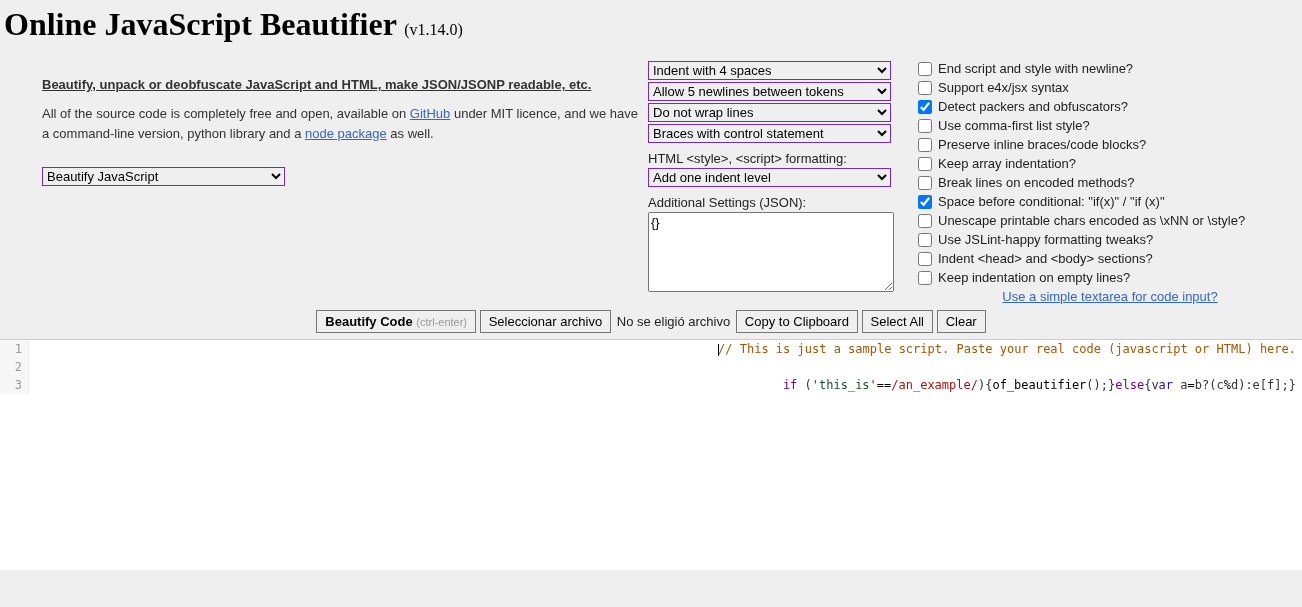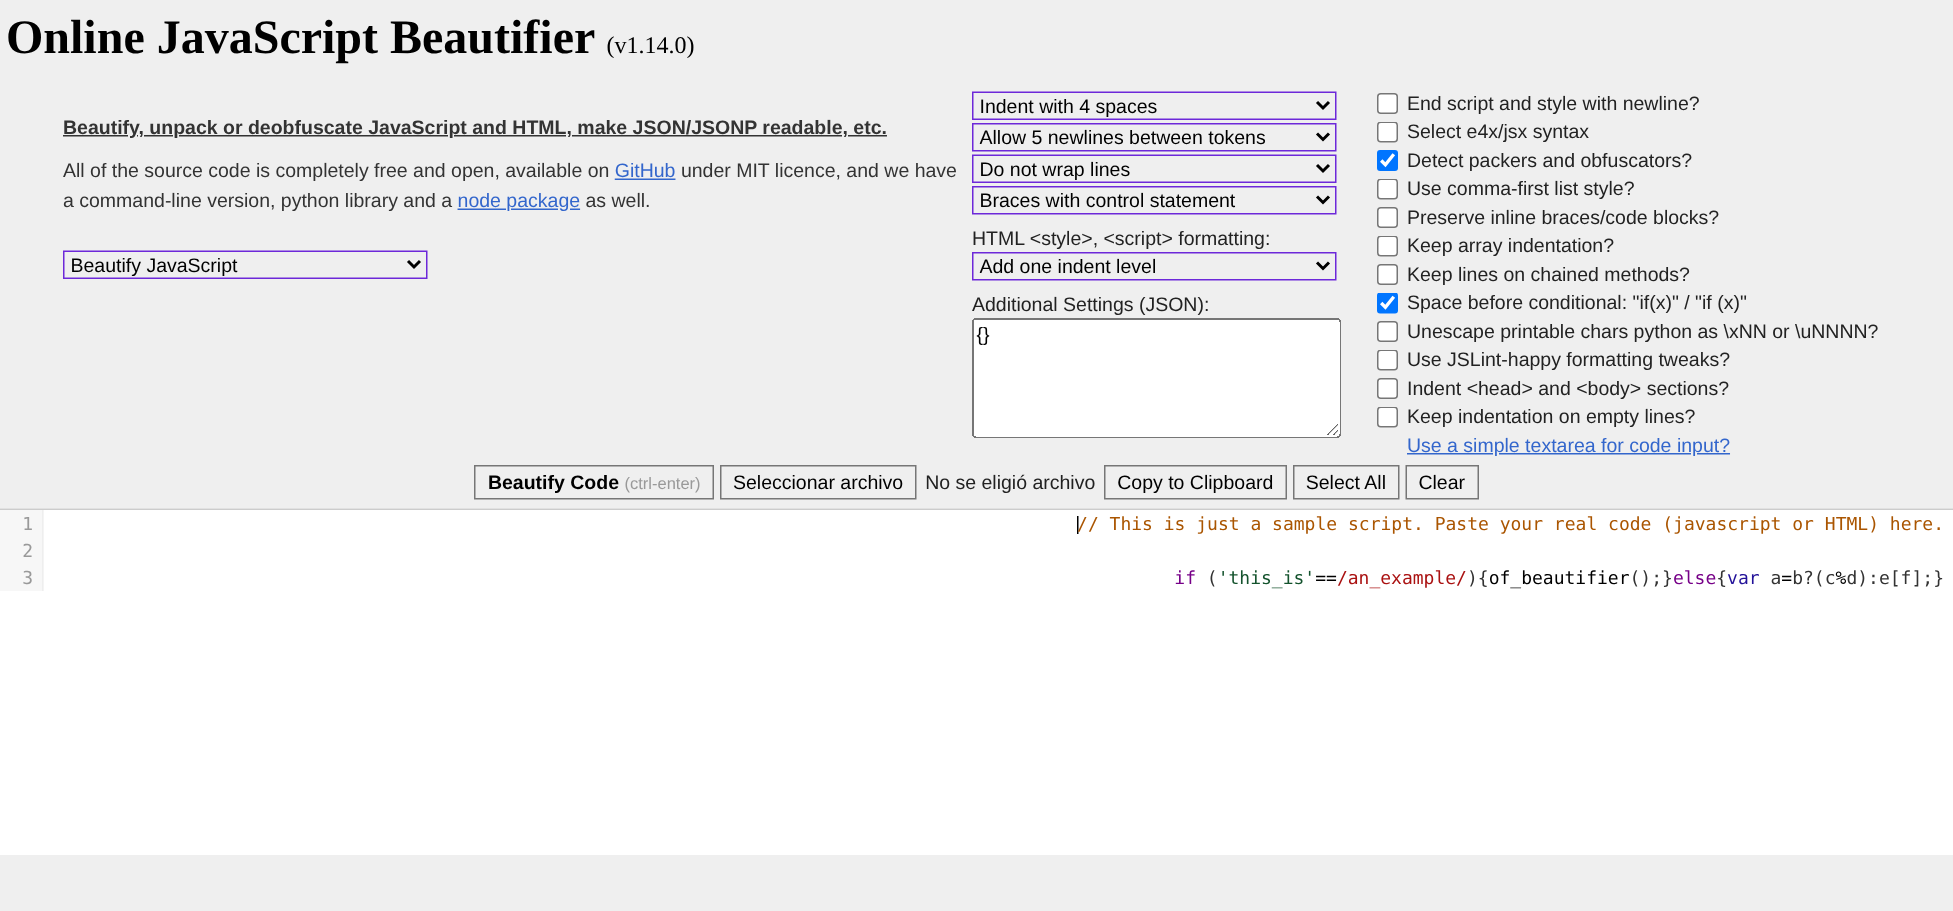--- a/index.html
+++ b/index.html
@@ -80,22 +80,23 @@
     font-size: 13px;
     color: #222;
   }
   .chk-row input[type=checkbox] {
     margin: 0;
     width: 14px;
     height: 14px;
     accent-color: #0075ff;
   }
   .simple-link {
-    margin-left: 20px;
+    margin-left: 8px;
     margin-top: 2px;
+    text-align: center;
   }
   .button-bar {
     text-align: center;
     padding: 6px 0;
   }
   .button-bar button {
     background: #efefef;
     border: 1px solid #767676;
     padding: 3px 8px;
     font-size: 13px;
@@ -177,49 +178,49 @@
     <textarea class="settings" style="">{}</textarea>
   </div>
 
   <div class="col-right" id="checks-container">
   <label class="chk-row">
         <input type="checkbox" style="">
         <span>End script and style with newline?</span>
       </label>
       <label class="chk-row">
         <input type="checkbox" style="">
-        <span>Select e4x/jsx syntax</span>
+        <span>Support e4x/jsx syntax</span>
       </label>
       <label class="chk-row">
         <input type="checkbox" checked="" style="">
         <span>Detect packers and obfuscators?</span>
       </label>
       <label class="chk-row">
         <input type="checkbox" style="">
         <span>Use comma-first list style?</span>
       </label>
       <label class="chk-row">
         <input type="checkbox" style="">
         <span>Preserve inline braces/code blocks?</span>
       </label>
       <label class="chk-row">
         <input type="checkbox" style="">
         <span>Keep array indentation?</span>
       </label>
       <label class="chk-row">
         <input type="checkbox" style="">
-        <span>Keep lines on chained methods?</span>
+        <span>Break lines on encoded methods?</span>
       </label>
       <label class="chk-row">
         <input type="checkbox" checked="" style="">
         <span>Space before conditional: "if(x)" / "if (x)"</span>
       </label>
       <label class="chk-row">
         <input type="checkbox" style="">
-        <span>Unescape printable chars python as \xNN or \uNNNN?</span>
+        <span>Unescape printable chars encoded as \xNN or \style?</span>
       </label>
       <label class="chk-row">
         <input type="checkbox" style="">
         <span>Use JSLint-happy formatting tweaks?</span>
       </label>
       <label class="chk-row">
         <input type="checkbox" style="">
         <span>Indent &lt;head&gt; and &lt;body&gt; sections?</span>
       </label>
       <label class="chk-row">

